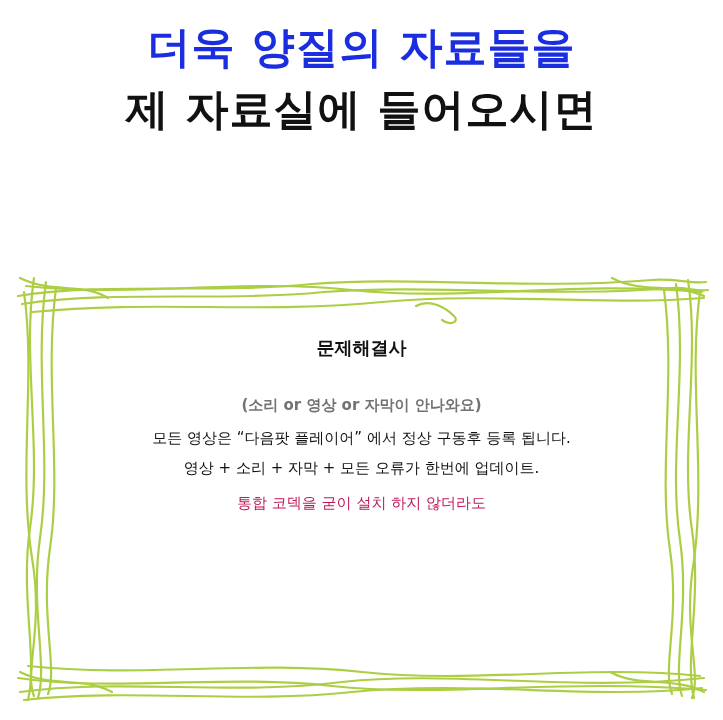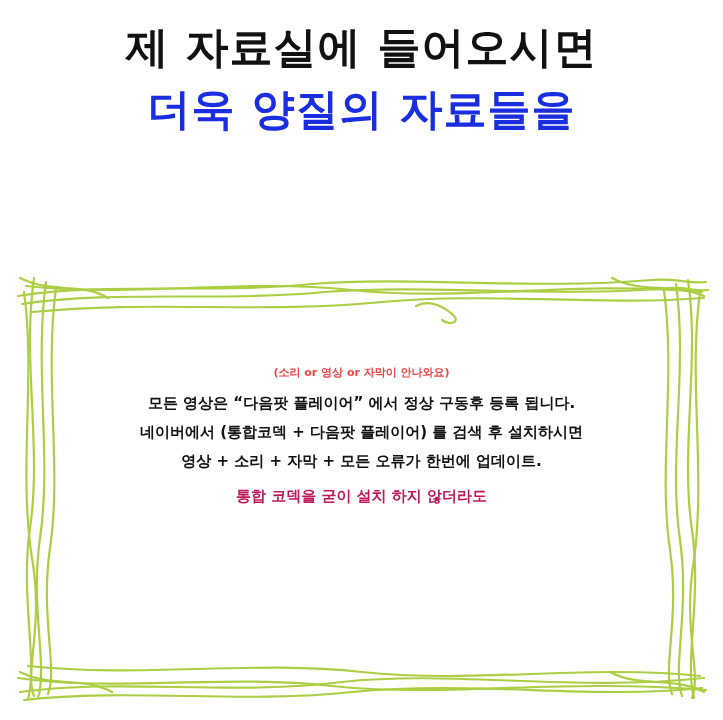--- a/index.html
+++ b/index.html
@@ -68,30 +68,30 @@
     box-sizing: border-box;
   }
   .sec-title {
     font-size: 18px;
     font-weight: 700;
     color: #111111;
     line-height: 1.6;
     margin-bottom: 8px;
   }
   .sub-q {
-    font-size: 11px;
+    font-size: 15px;
     font-weight: 700;
-    color: #ef4444;
+    color: #737373;
     line-height: 1.7;
     margin-bottom: 6px;
     margin-top: 30px;
   }
   .line {
     font-size: 15px;
-    font-weight: 700;
+    font-weight: 400;
     color: #111111;
     line-height: 1.95;
     white-space: nowrap;
   }
   .line.red {
     color: #be185d;
   }
   .line .red-inline {
     color: #e01414;
   }
@@ -101,22 +101,22 @@
   .gap-sm {
     height: 6px;
   }
 </style>
 </head>
 <body>
 
 <div class="page">
 
   <div class="headline">
+    <div class="headline-line accent">더욱 양질의 자료들을</div>
     <div class="headline-line">제 자료실에 들어오시면</div>
-    <div class="headline-line accent">더욱 양질의 자료들을</div>
   </div>
 
   <div class="framed">
 
     <svg class="frame-svg" viewBox="0 0 699 440" preserveAspectRatio="none">
       <g fill="none" stroke="#a8cc3a" stroke-width="2.2" stroke-linecap="round" stroke-linejoin="round" opacity="0.95">
 
         <path d="M6,28 C90,14 200,26 300,16 C400,8 520,22 640,12 C660,10 680,16 694,14"></path>
         <path d="M10,36 C100,22 210,34 312,24 C420,16 540,30 660,20 C674,19 686,24 696,22"></path>
         <path d="M14,18 C120,30 230,10 340,22 C450,34 560,12 690,24"></path>
@@ -141,25 +141,25 @@
         <path d="M600,10 C630,26 660,14 692,28"></path>
         <path d="M8,404 C40,420 70,408 100,424"></path>
         <path d="M598,404 C628,420 660,408 692,424"></path>
 
         <path d="M404,38 C418,30 434,40 442,48 C448,54 438,58 430,52"></path>
       </g>
     </svg>
 
     <div class="body-text">
 
+      <div class="sec-title">문제해결사</div>
 
       <div class="sub-q">(소리 or 영상 or 자막이 안나와요)</div>
 
       <div class="line">모든 영상은 “다음팟 플레이어” 에서 정상 구동후 등록 됩니다.</div>
-      <div class="line">네이버에서 (통합코덱 + 다음팟 플레이어) 를 검색 후 설치하시면</div>
       <div class="line">영상 + 소리 + 자막 + 모든 오류가 한번에 업데이트.</div>
 
       <div class="gap-sm"></div>
 
       <div class="line red">통합 코덱을 굳이 설치 하지 않더라도</div>
 
       <div class="gap"></div>
 
 
 

